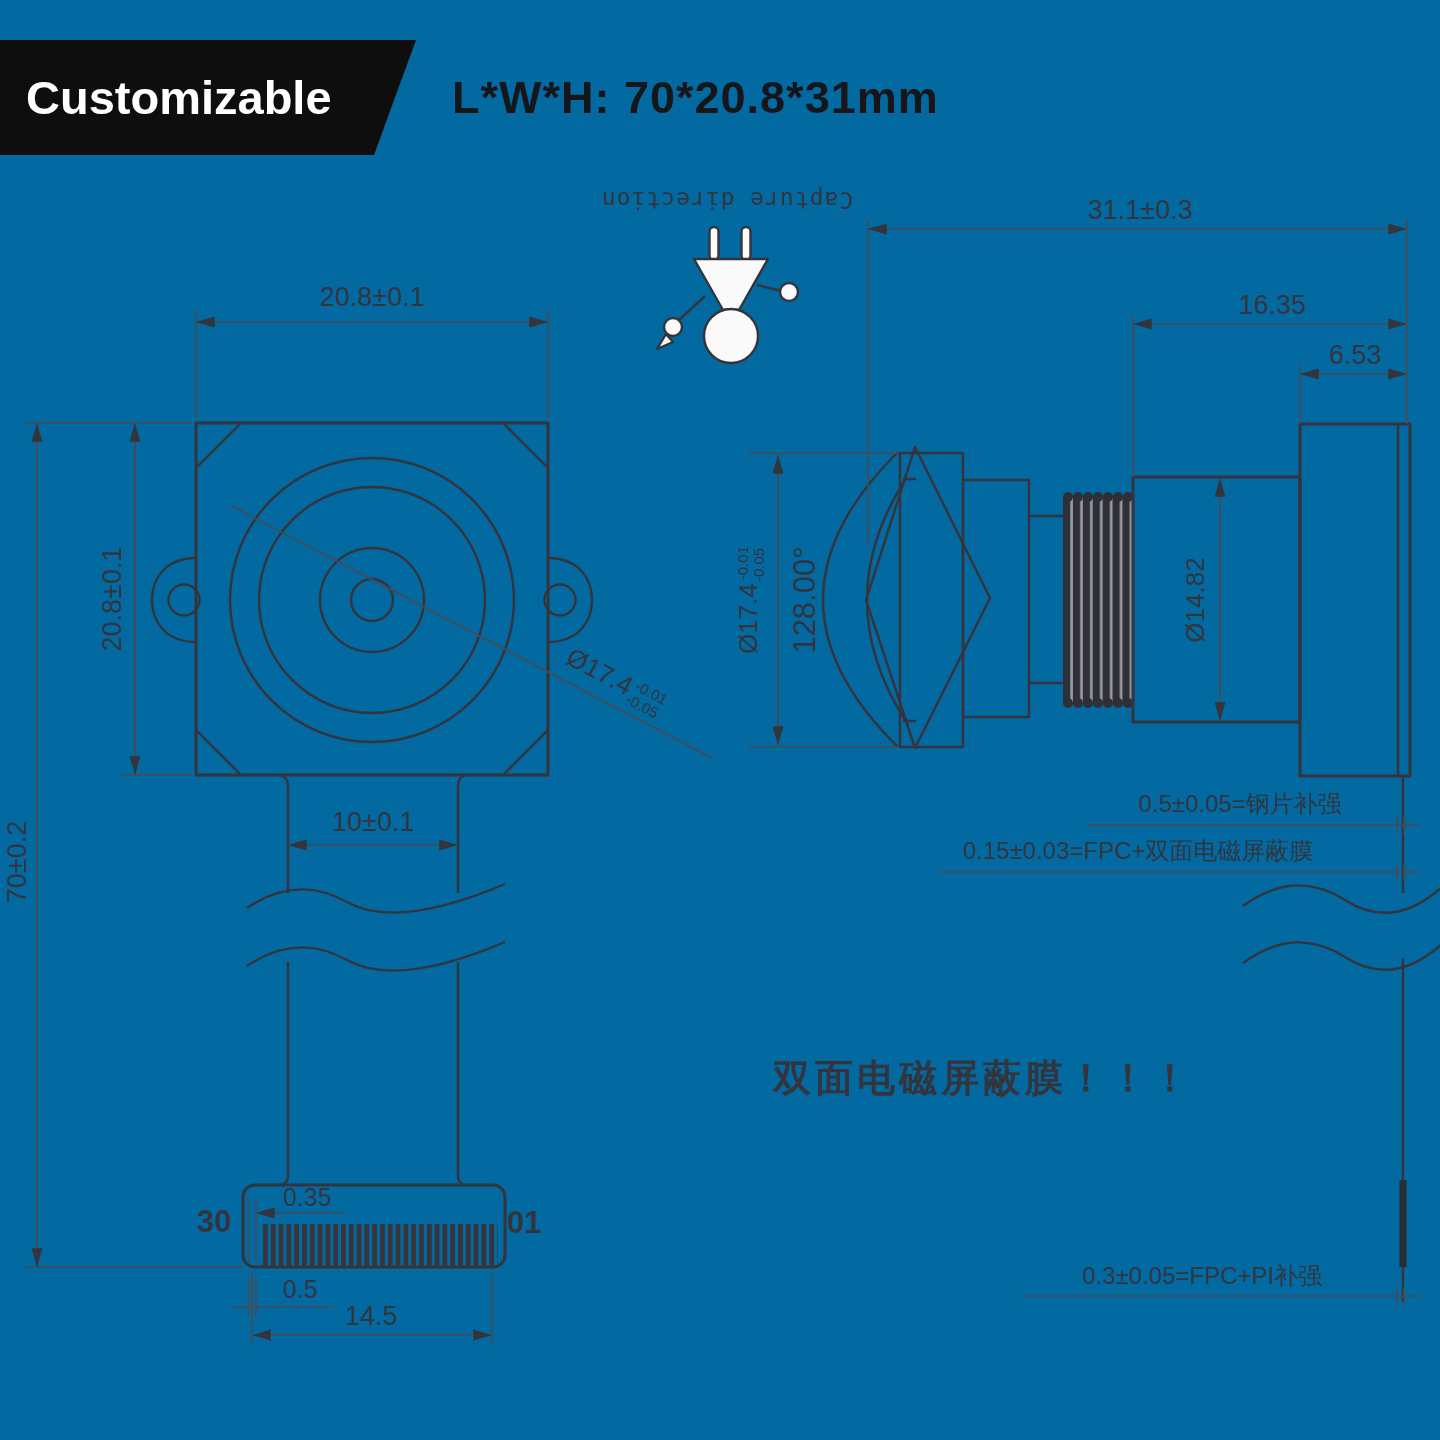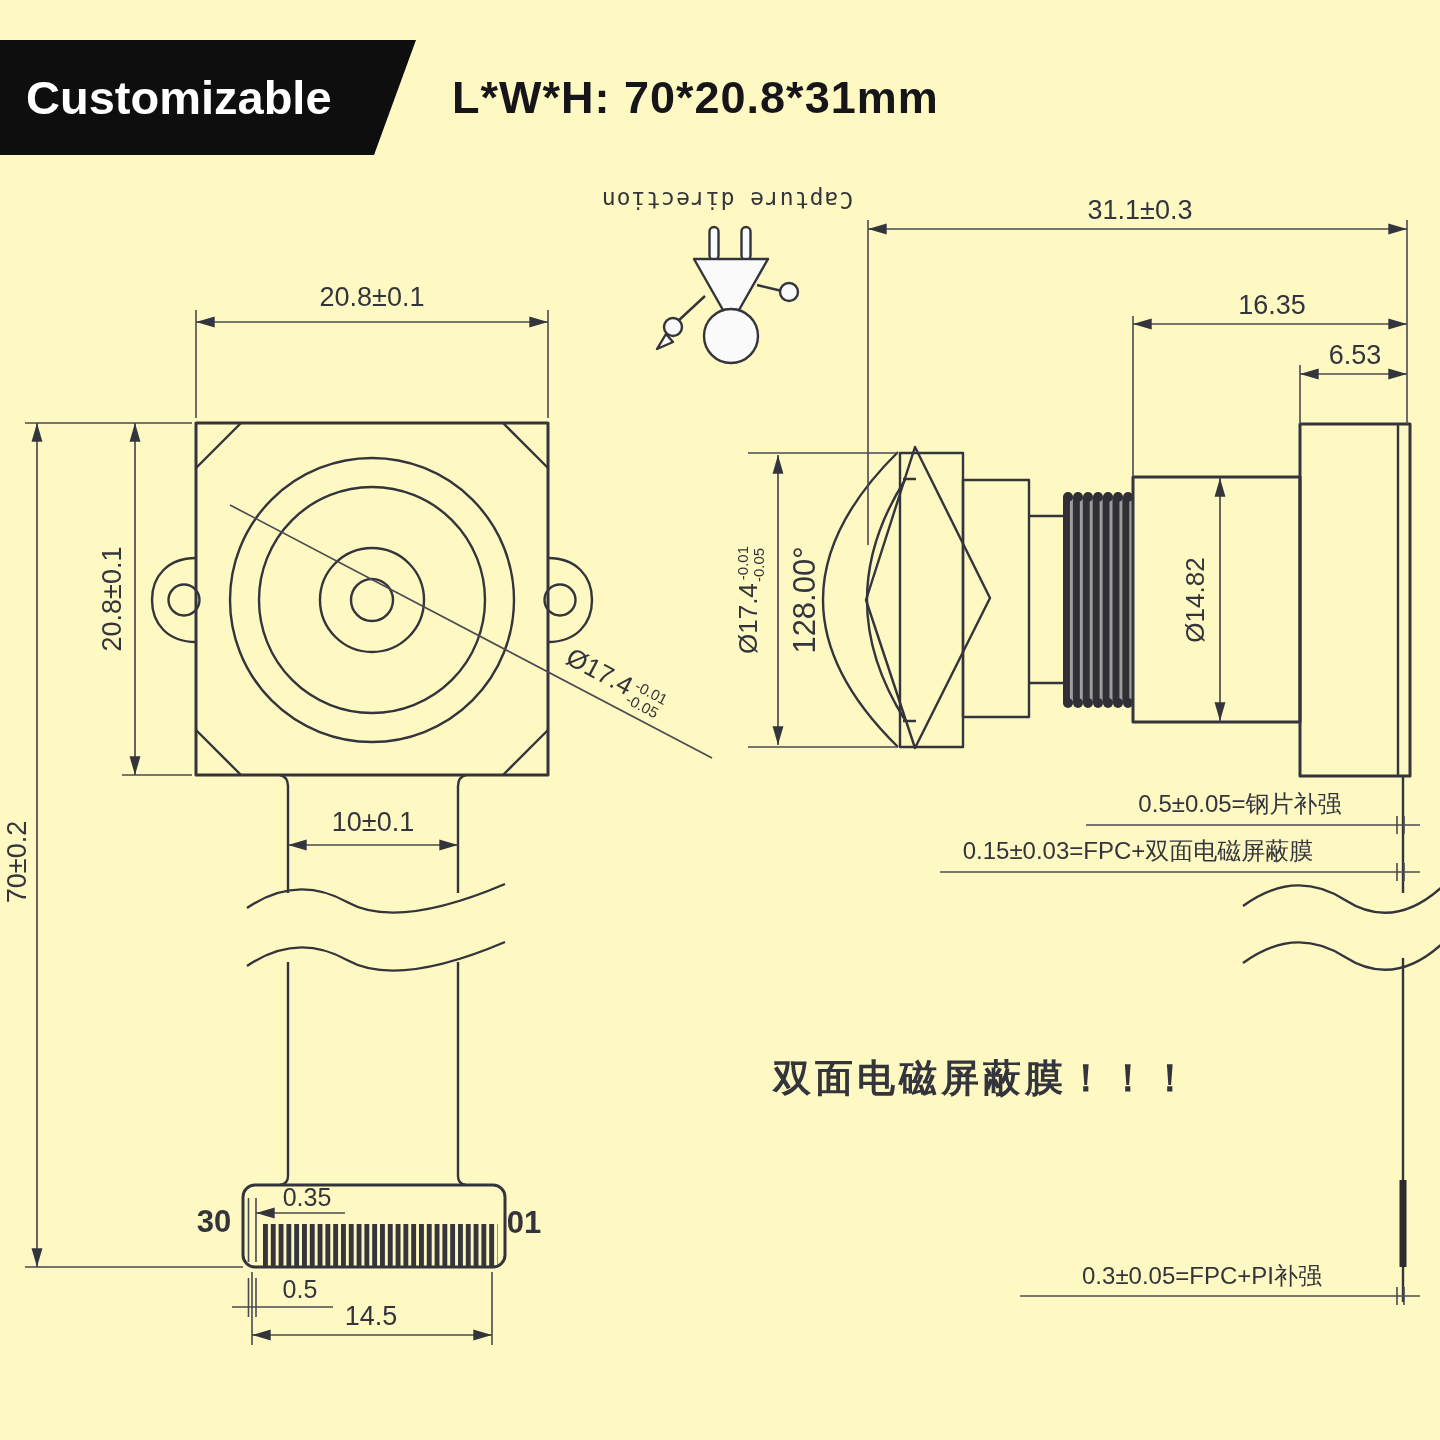--- a/index.html
+++ b/index.html
@@ -1,16 +1,16 @@
 <!DOCTYPE html>
 <html><head>
 <meta charset="utf-8">
 <style>
   html,body{margin:0;padding:0;background:#e8e8e8;}
-  .stage{width:1440px;height:1440px;background:#fef9c3;position:relative;margin:0 auto;overflow:hidden;}
+  .stage{width:1440px;height:1440px;background:#0369a1;position:relative;margin:0 auto;overflow:hidden;}
   svg{display:block;}
   text{font-family:"Liberation Sans","DejaVu Sans",sans-serif;fill:#34343c;}
   .dimtxt{font-size:27px;}
   .smalldim{font-size:25px;}
   .anntxt{font-size:24px;}
   .banner-badge{font-size:47px;font-weight:bold;fill:#ffffff;}
   .banner-size{font-size:45px;font-weight:600;fill:#16161a;letter-spacing:1px;}
   .capture-label{font-family:"DejaVu Sans Mono","Liberation Mono",monospace;font-size:23px;letter-spacing:1px;}
   .pinlabel{font-size:31px;font-weight:bold;}
   .rednote{font-size:38px;font-weight:bold;letter-spacing:4px;}

